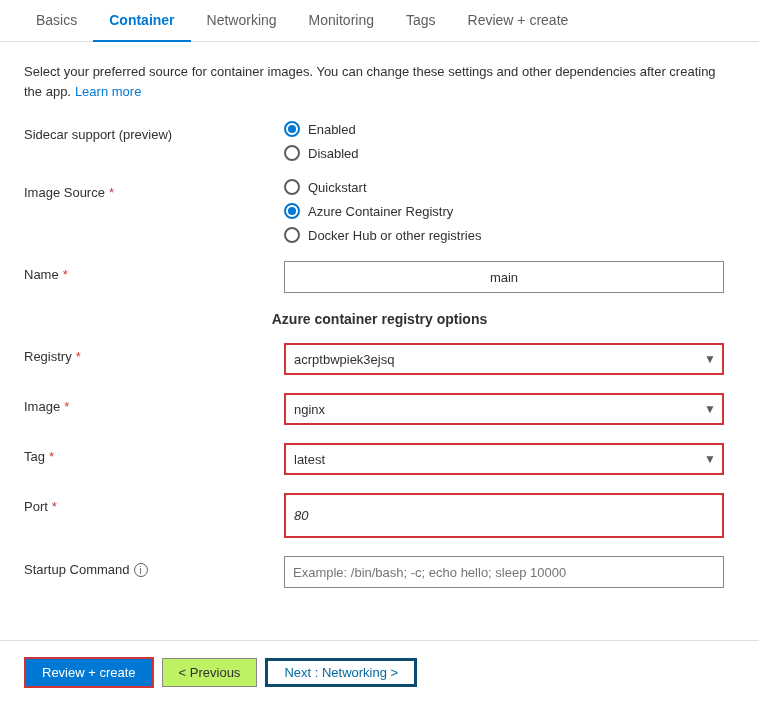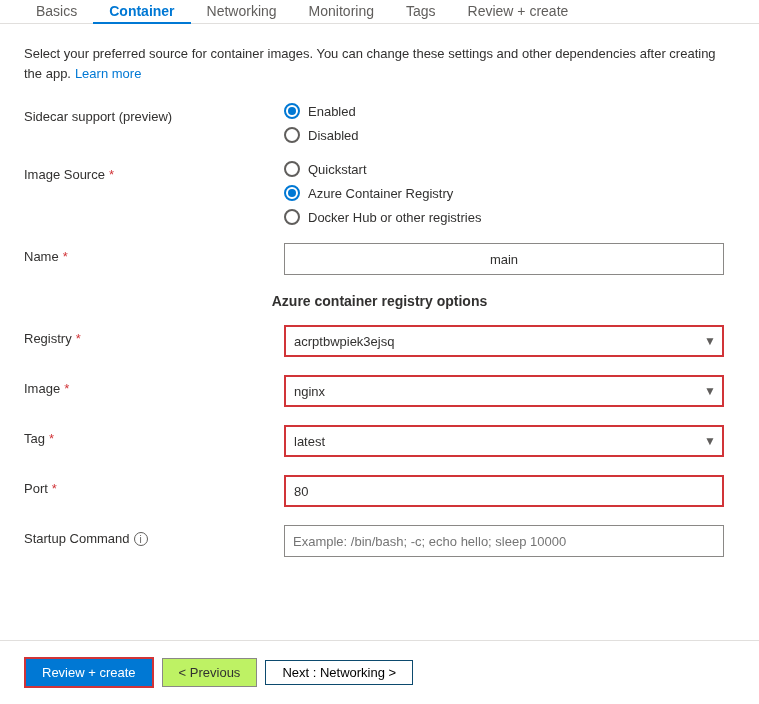--- a/index.html
+++ b/index.html
@@ -18,21 +18,21 @@
       flex-direction: column;
     }
     
     .nav-tabs {
       display: flex;
       border-bottom: 1px solid #e1dfdd;
       padding: 0 20px;
       gap: 0;
     }
     .nav-tab {
-      padding: 3px 16px;
+      padding: 12px 16px;
       cursor: pointer;
       font-size: 14px;
       color: #605e5c;
       border-bottom: 2px solid transparent;
       margin-bottom: -1px;
       white-space: nowrap;
     }
     .nav-tab.active {
       color: #0078d4;
       border-bottom: 2px solid #0078d4;
@@ -158,26 +158,27 @@
       right: 8px;
       top: 50%;
       transform: translateY(-50%);
       pointer-events: none;
       color: #605e5c;
       font-size: 12px;
     }
     
     .text-input-red {
       width: 440px;
-      height: 32px;
+      height: 45px;
       border: 2px solid #d13438;
       padding: 0 8px;
       font-size: 13px;
       color: #323130;
       outline: none;
+      font-style: italic;
     }
     
     .text-input-placeholder {
       width: 440px;
       height: 32px;
       border: 1px solid #8a8886;
       padding: 0 8px;
       font-size: 13px;
       color: #a19f9d;
       outline: none;
@@ -220,22 +221,22 @@
       color: #323130;
       border: 1px solid #8a8886;
       padding: 6px 16px;
       font-size: 13px;
       cursor: pointer;
       font-family: inherit;
       white-space: nowrap;
     }
     .btn-next {
       background: #fff;
-      color: #000000;
-      border: 1px solid #0c4a6e;
+      color: #0369a1;
+      border: 3px solid #0c4a6e;
       padding: 4px 16px;
       font-size: 13px;
       cursor: pointer;
       font-family: inherit;
       white-space: nowrap;
     }
   </style>
 </head>
 <body>
 

